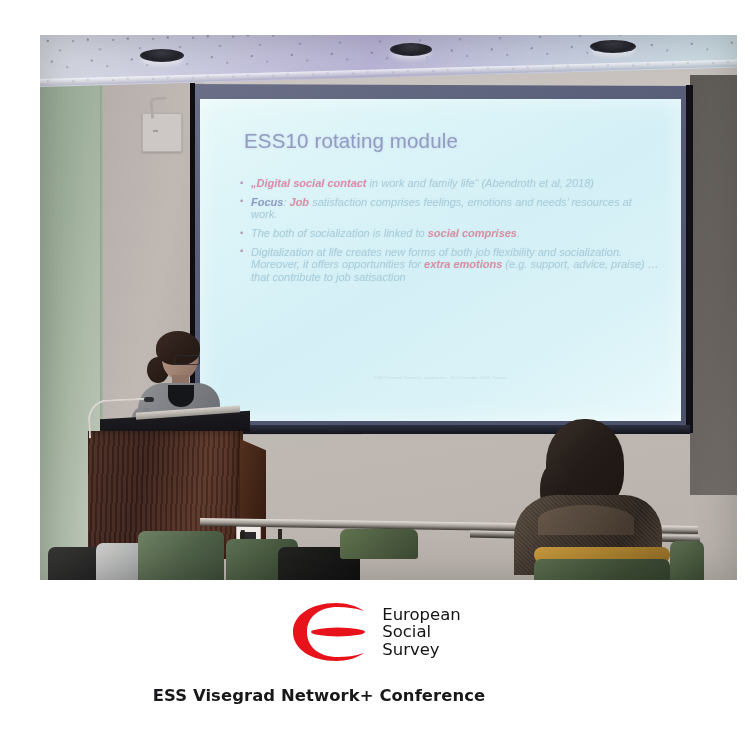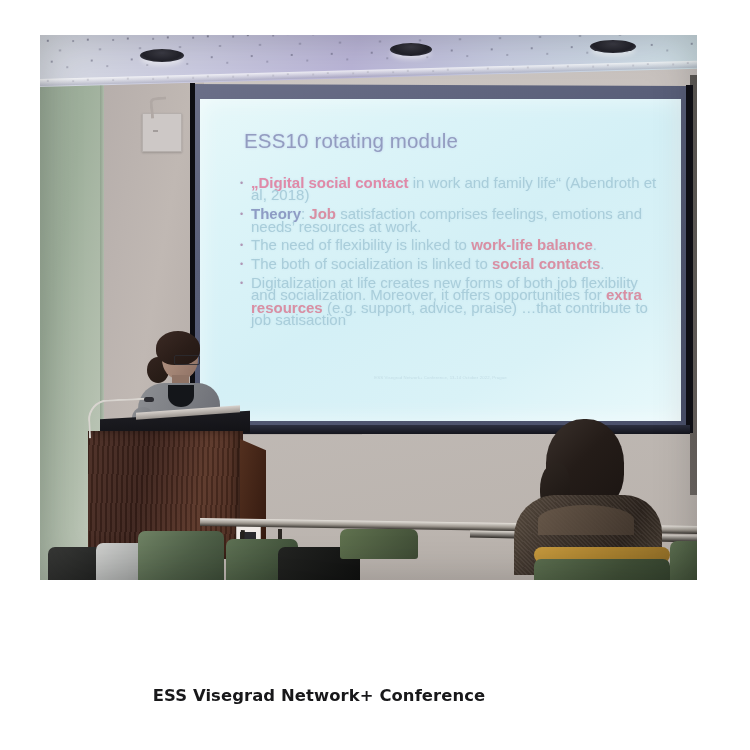--- a/index.html
+++ b/index.html
@@ -25,20 +25,21 @@
 
   
   .photo {
     position: absolute;
     left: 40px;
     top: 35px;
     width: 657px;
     height: 545px;
     overflow: hidden;
     background: #5d6a63;
+    padding-left: 40px;
   }
 
   
   .wall-back {
     position: absolute;
     left: 0; top: 0; right: 0; bottom: 0;
     background: linear-gradient(170deg, #cfc9c6 0%, #c3bdb9 40%, #b9b2ac 100%);
   }
   
   .wall-left {
@@ -160,25 +161,26 @@
     text-shadow: 0 0 2.4px rgba(190,205,235,.9);
   }
   .bullets {
     position: absolute;
     left: 40px; top: 78px;
     width: 420px;
   }
   .b {
     position: relative;
     padding-left: 11px;
-    font-size: 15px;
+    font-size: 11px;
     line-height: 12.4px;
     color: #9fc6d8;
     margin-bottom: 6.4px;
     text-shadow: 0 0 2px rgba(200,230,240,.9);
+    font-style: italic;
   }
   .b::before {
     content: "•";
     position: absolute;
     left: 0; top: -0.5px;
     color: #b096b4;
     font-size: 9px;
   }
   .hot  { color: #e08aa8; font-weight: bold; }
   .hot2 { color: #d98fa3; font-weight: bold; margin-top: 16px; }
@@ -522,24 +524,23 @@
 
     <div class="screen-frame"></div>
     <div class="screen-barL"></div>
     <div class="screen-barR"></div>
 
     <div class="slide">
       <div class="slide-title">ESS10 rotating module</div>
 
       <div class="bullets">
         <div class="b"><span class="hot">„Digital social contact</span><span class="dim"> in work and family life“ (Abendroth et al, 2018)</span></div>
-        <div class="b"><span class="nav">Theory</span><span class="dim">: </span><span class="hot2">Job</span><span class="dim"> satisfaction comprises feelings, emotions and needs’ resources at work.</span></div>
-        <div class="b"><span class="dim">The need of flexibility is linked to </span><span class="hot2">work-life balance</span><span class="dim">.</span></div>
-        <div class="b"><span class="dim">The both of socialization is linked to </span><span class="hot2">social contacts</span><span class="dim">.</span></div>
-        <div class="b"><span class="dim">Digitalization at life creates new forms of both job flexibility and socialization. Moreover, it offers opportunities for </span><span class="hot2">extra resources</span><span class="dim"> (e.g. support, advice, praise) …that contribute to job satisaction</span></div>
+        <div class="b"><span class="nav">Focus</span><span class="dim">: </span><span class="hot2">Job</span><span class="dim"> satisfaction comprises feelings, emotions and needs’ resources at work.</span></div>
+        <div class="b"><span class="dim">The both of socialization is linked to </span><span class="hot2">social comprises</span><span class="dim">.</span></div>
+        <div class="b"><span class="dim">Digitalization at life creates new forms of both job flexibility and socialization. Moreover, it offers opportunities for </span><span class="hot2">extra emotions</span><span class="dim"> (e.g. support, advice, praise) …that contribute to job satisaction</span></div>
       </div>
 
       <div class="slide-foot">ESS Visegrad Network+ Conference, 13-14 October 2022, Prague</div>
     </div>
     <div class="screen-bottom-edge"></div>
 
     <div class="presenter">
       <div class="p-bun"></div>
       <div class="p-head"></div>
       <div class="p-hair"></div>
@@ -578,16 +579,35 @@
     <div class="chair green2"></div>
     <div class="chair dark2"></div>
     <div class="chair green3"></div>
     <div class="chair-orange"></div>
     <div class="chair green4"></div>
     <div class="chair green5"></div>
 
     <div class="photo-vignette"></div>
   </div>
 
+  <div class="logo-wrap">
+    <div class="logo-mark">
+      <svg width="82" height="62" viewBox="0 0 82 62" aria-hidden="true">
+        <path id="logo-c" d="M47 2 C22 2 4 14 4 31 C4 48 22 60 47 60
+                              C58 60 68 57 75 52
+                              C66 55 57 56 49 56
+                              C30 56 18 46 18 31
+                              C18 16 30 6 49 6
+                              C57 6 66 7 75 10
+                              C68 5 58 2 47 2 Z" fill="#e8131a"></path>
+        <ellipse id="logo-bar" cx="49" cy="31" rx="27" ry="4.4" fill="#e8131a"></ellipse>
+      </svg>
+    </div>
+    <div class="logo-words">
+      <div>European</div>
+      <div>Social</div>
+      <div>Survey</div>
+    </div>
+  </div>
 
   <div class="caption">ESS Visegrad Network+ Conference</div>
 
 </div>
 
 </body></html>

